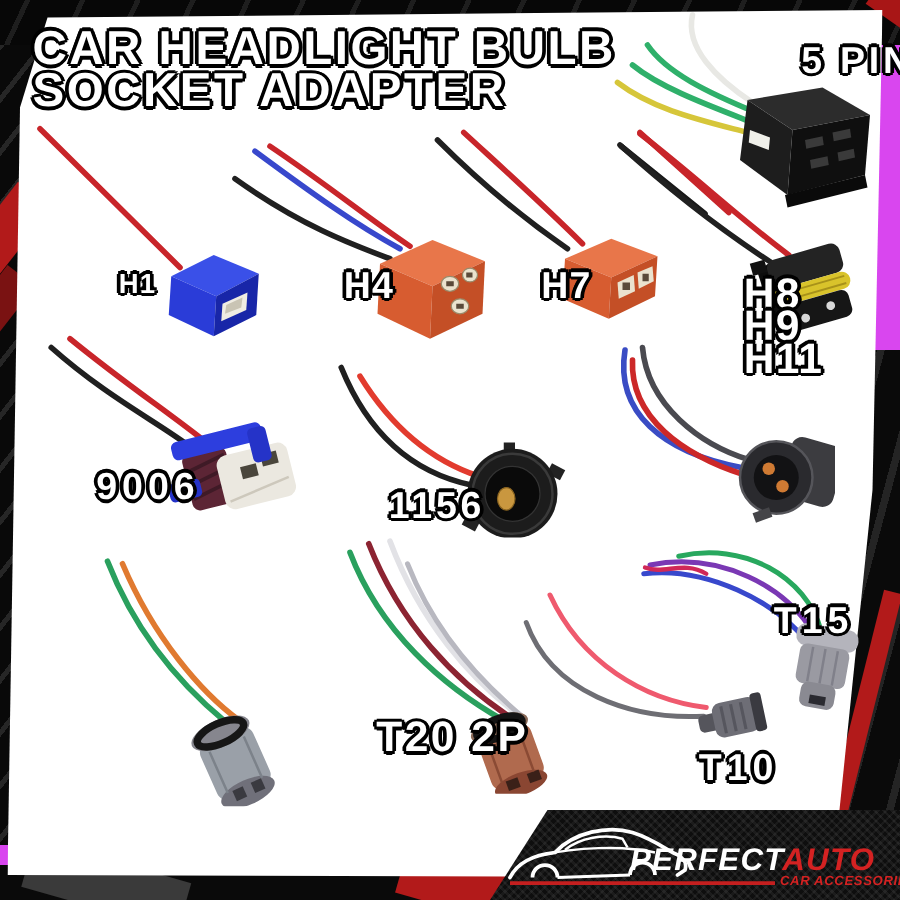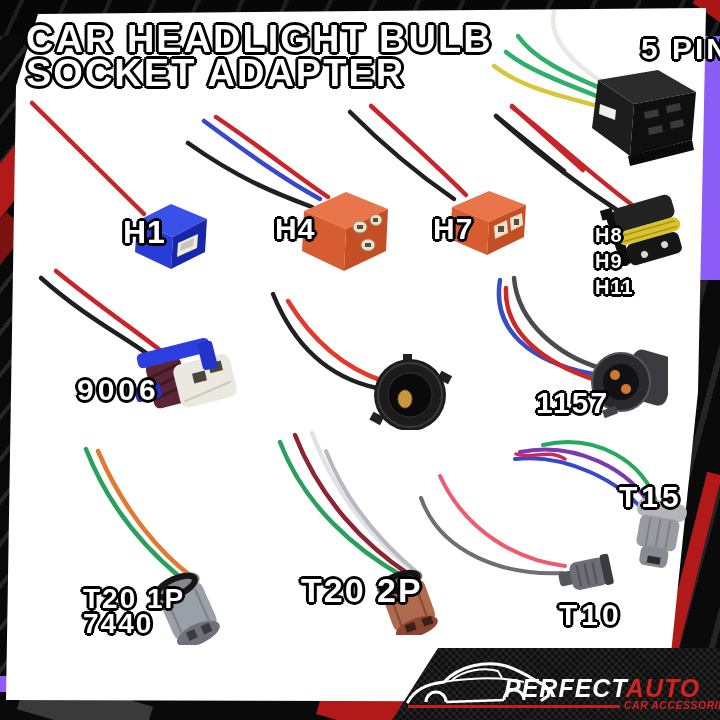--- a/index.html
+++ b/index.html
@@ -1,16 +1,16 @@
 <!DOCTYPE html>
 <html><head>
 <meta charset="utf-8">
 <style>
   html,body{margin:0;padding:0;background:#000;}
-  #canvas{position:relative;width:720px;height:720px;background:#8b5cf6;overflow:hidden;
+  #canvas{position:relative;width:720px;height:720px;background:#d946ef;overflow:hidden;
           font-family:"Liberation Sans",sans-serif;}
   .deco{position:absolute;z-index:1;}
   #paper{position:absolute;z-index:2;left:0;top:0;width:720px;height:720px;background:#ffffff;
          clip-path:polygon(16px 86px,38px 14px,706px 8px,698px 392px,666px 702px,6px 700px);}
   .item{position:absolute;z-index:3;}
   .item svg{display:block;}
   .wire{fill:none;stroke-linecap:round;}
   .lbl{position:absolute;z-index:3;font-weight:bold;color:#fff;white-space:nowrap;line-height:1;
        text-shadow:3px 0 0 #000,-3px 0 0 #000,0 3px 0 #000,0 -3px 0 #000,
                    2px 2px 0 #000,-2px 2px 0 #000,2px -2px 0 #000,-2px -2px 0 #000;padding-left:47px;}
@@ -103,21 +103,21 @@
       </g>
       <g>
         <polygon points="117,126 151,109 187,124 153,142" fill="#3a50e8"></polygon>
         <polygon points="117,126 153,142 151,174 115,157" fill="#2a3cd8"></polygon>
         <polygon points="153,142 187,124 185,157 151,174" fill="#1826a8"></polygon>
         <polygon points="158,148 178,139 177,153 157,162" fill="#efece2"></polygon>
         <polygon points="161,149 174,143 173,151 160,156" fill="#c9c4b4"></polygon>
       </g>
     </svg>
   </div>
-  <div class="lbl" style="left:76px;top:216px;font-size:32px;letter-spacing:1px">H1</div>
+  <div class="lbl" style="left:48px;top:216px;font-size:22px;letter-spacing:1px">H1</div>
 
   <div class="item" style="left:180px;top:95px">
     <svg width="215" height="180" viewBox="0 0 215 180">
       <g>
         <path class="wire" stroke-width="4.5" d="M8 48 C60 85, 100 100, 132 112" stroke="#202020"></path>
         <path class="wire" stroke-width="4.5" d="M24 26 C70 60, 105 85, 140 104" stroke="#3848cc"></path>
         <path class="wire" stroke-width="4.5" d="M36 22 C85 55, 115 80, 148 102" stroke="#c8252a"></path>
       </g>
       <g>
         <polygon points="124,116 166,97 208,114 166,134" fill="#e8764a"></polygon>
@@ -164,21 +164,21 @@
         <rect x="122" y="100" width="12" height="10" fill="#111111"></rect>
         <rect x="134" y="102" width="60" height="24" rx="7" fill="#232323"></rect>
         <rect x="132" y="126" width="64" height="14" rx="7" fill="#d9c32b"></rect>
         <path d="M136 130 H192 M136 136 H192" stroke="#a8921a" stroke-width="1.5" fill="none"></path>
         <rect x="137" y="140" width="54" height="22" rx="6" fill="#161616"></rect>
         <circle cx="153" cy="154" r="3.5" fill="#d8d8d8"></circle>
         <circle cx="175" cy="150" r="3.5" fill="#d8d8d8"></circle>
       </g>
     </svg>
   </div>
-  <div class="lbl" style="left:548px;top:222px;font-size:20px;line-height:26px;letter-spacing:1px">
+  <div class="lbl" style="left:548px;top:222px;font-size:34px;line-height:26px;letter-spacing:1px">
     <span class="line">H8</span>
     <span class="line">H9</span>
     <span class="line">H11</span>
   </div>
 
   <div class="item" style="left:25px;top:262px">
     <svg width="222" height="168" viewBox="0 0 222 168">
       <g>
         <path class="wire" stroke-width="4.5" d="M16 16 C60 55, 100 75, 128 96" stroke="#202020"></path>
         <path class="wire" stroke-width="4.5" d="M31 9 C75 45, 110 68, 140 92" stroke="#c8252a"></path>
@@ -210,62 +210,58 @@
         <rect x="184" y="95" width="12" height="9" fill="#222222" transform="rotate(28 190 99)"></rect>
         <rect x="116" y="136" width="12" height="9" fill="#222222" transform="rotate(28 122 140)"></rect>
         <rect x="148" y="76" width="9" height="9" fill="#222222"></rect>
         <circle cx="155" cy="117" r="36" fill="#1c1c1c"></circle>
         <circle cx="155" cy="117" r="32" fill="none" stroke="#3a3a3a" stroke-width="2"></circle>
         <circle cx="155" cy="117" r="22" fill="#0a0a0a" stroke="#333333"></circle>
         <ellipse cx="150" cy="121" rx="7" ry="9" fill="#c9973f" stroke="#8a6420"></ellipse>
       </g>
     </svg>
   </div>
+  <div class="lbl" style="left:264px;top:390px;font-size:30px;letter-spacing:3px">1156</div>
 
   <div class="item" style="left:478px;top:262px">
     <svg width="190" height="158" viewBox="0 0 190 158">
       <g>
         <path class="wire" stroke-width="4.5" d="M22 18 C14 68, 52 100, 115 112" stroke="#3a4cc4"></path>
         <path class="wire" stroke-width="4.5" d="M28 26 C26 72, 68 102, 118 118" stroke="#cc2828"></path>
         <path class="wire" stroke-width="4.5" d="M36 16 C40 62, 82 94, 122 106" stroke="#4a4a50"></path>
       </g>
       <g>
         <rect x="150" y="90" width="44" height="50" rx="9" fill="#3c3c40" transform="rotate(16 170 115)"></rect>
         <circle cx="143" cy="120" r="29" fill="#2a2a2e"></circle>
         <circle cx="143" cy="120" r="29" fill="none" stroke="#55555a" stroke-width="2"></circle>
         <circle cx="143" cy="120" r="18" fill="#121214"></circle>
         <circle cx="137" cy="113" r="5" fill="#cf7a33"></circle>
         <circle cx="148" cy="127" r="5" fill="#cf7a33"></circle>
         <rect x="125" y="146" width="14" height="8" fill="#444448" transform="rotate(-20 132 150)"></rect>
       </g>
     </svg>
   </div>
-  <div class="lbl" style="left:489px;top:388px;font-size:30px;letter-spacing:2px">1157</div>
 
   <div class="item" style="left:75px;top:438px">
     <svg width="175" height="207" viewBox="0 0 175 207">
       <g>
         <path class="wire" stroke-width="4.5" d="M11 11 C34 70, 72 112, 106 140" stroke="#2aa05e"></path>
         <path class="wire" stroke-width="4.5" d="M23 13 C48 72, 86 116, 116 138" stroke="#e07a30"></path>
       </g>
       <g transform="rotate(-24 125 160)">
         <rect x="86" y="142" width="46" height="50" rx="9" fill="#9aa0a8"></rect>
         <ellipse cx="108" cy="140" rx="25" ry="11" fill="#86868e"></ellipse>
         <ellipse cx="108" cy="140" rx="20" ry="8" fill="none" stroke="#161616" stroke-width="6"></ellipse>
         <ellipse cx="109" cy="192" rx="23" ry="10" fill="#70707a"></ellipse>
         <rect x="98" y="186" width="9" height="9" fill="#3a3a40"></rect>
         <rect x="114" y="186" width="9" height="9" fill="#3a3a40"></rect>
         <path d="M94 150 L94 186 M124 150 L124 186" stroke="#7c828a" stroke-width="2" fill="none"></path>
       </g>
     </svg>
   </div>
-  <div class="lbl" style="left:36px;top:586px;font-size:28px;line-height:25px;letter-spacing:2px">
-    <span class="line">T20 1P</span>
-    <span class="line">7440</span>
-  </div>
 
   <div class="item" style="left:268px;top:423px">
     <svg width="195" height="212" viewBox="0 0 195 212">
       <g>
         <path class="wire" stroke-width="4.5" d="M12 19 C36 82, 86 126, 136 154" stroke="#2aa05e"></path>
         <path class="wire" stroke-width="4.5" d="M27 12 C52 76, 96 122, 142 152" stroke="#8c2432"></path>
         <path class="wire" stroke-width="4.5" d="M44 10 C68 74, 108 120, 148 150" stroke="#e2e2e6"></path>
         <path class="wire" stroke-width="4" d="M58 28 C80 84, 118 124, 152 152" stroke="#b8b8c0"></path>
       </g>
       <g transform="rotate(-20 150 175)">

